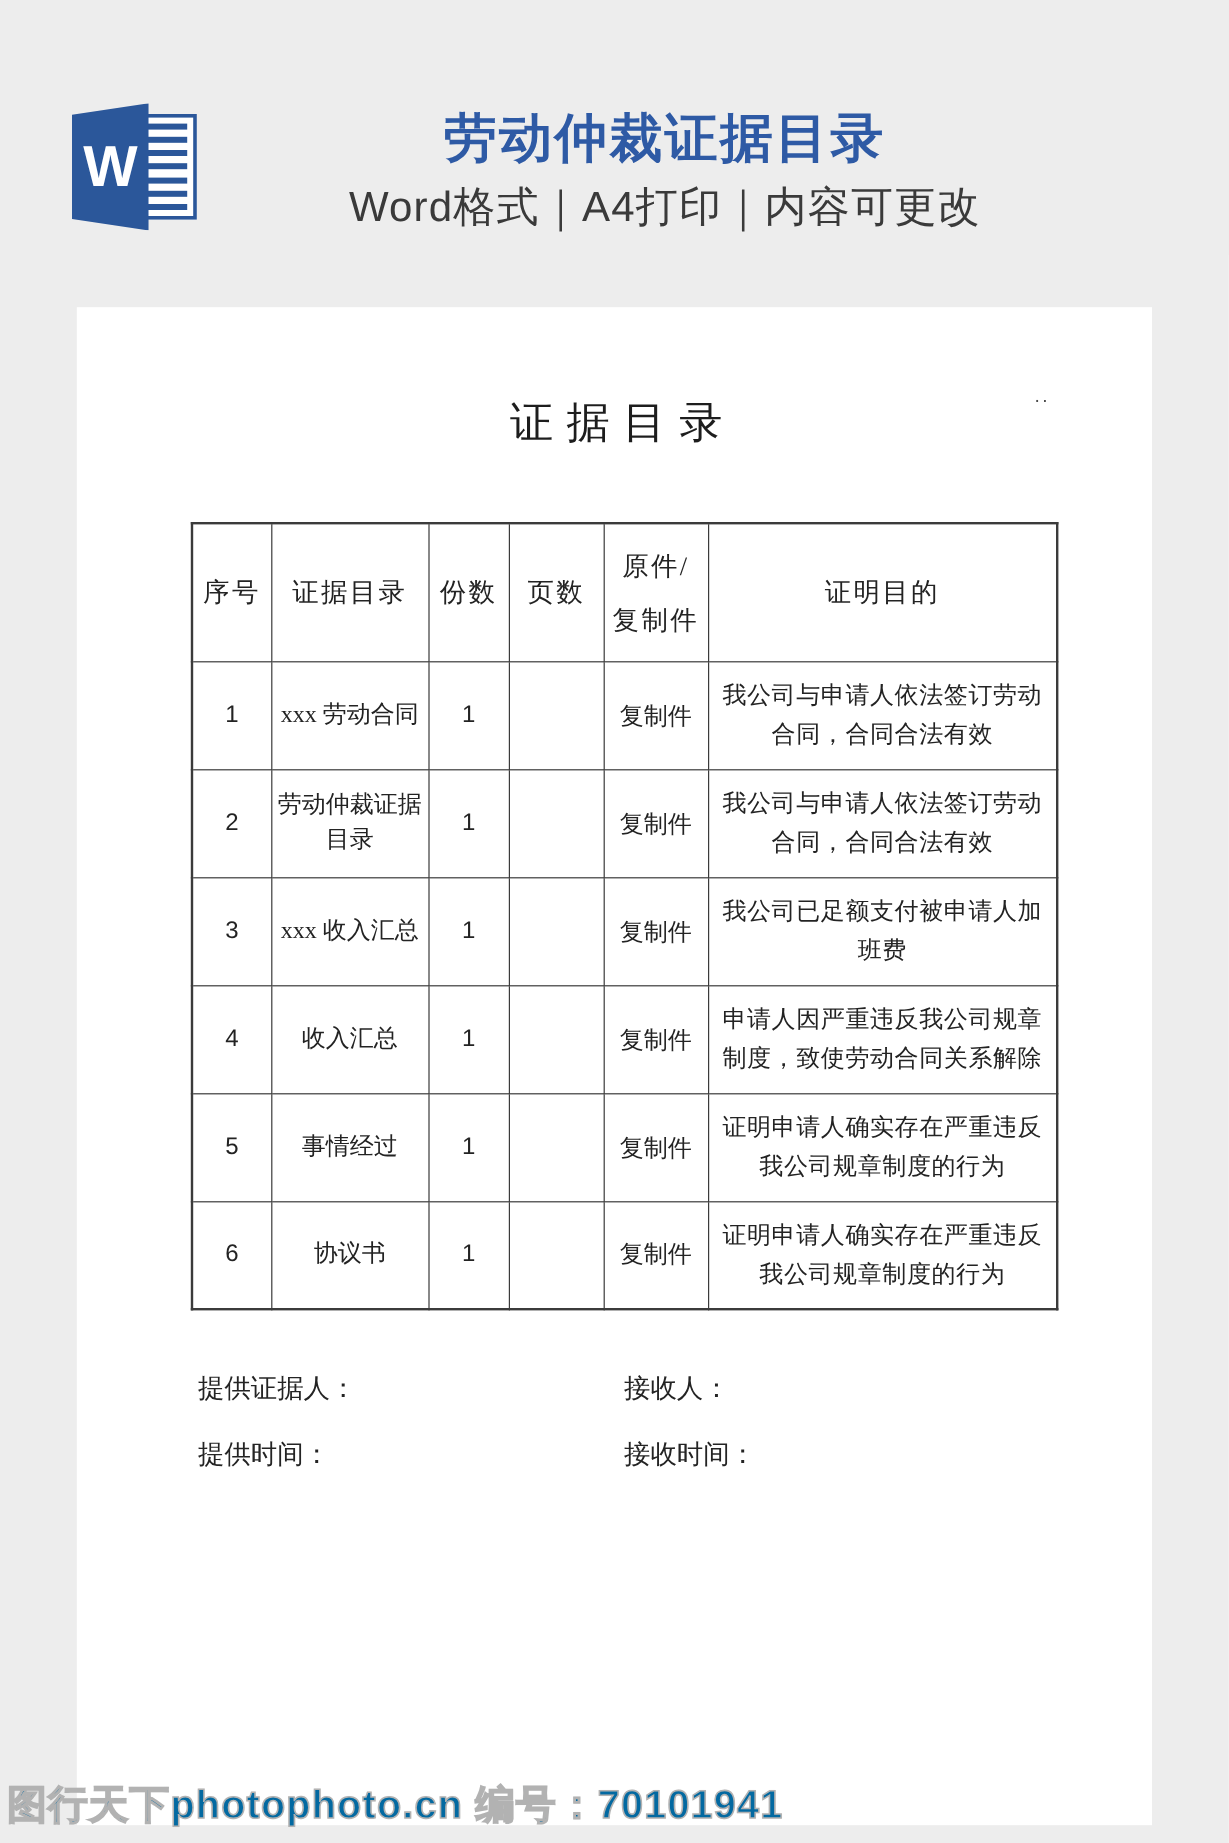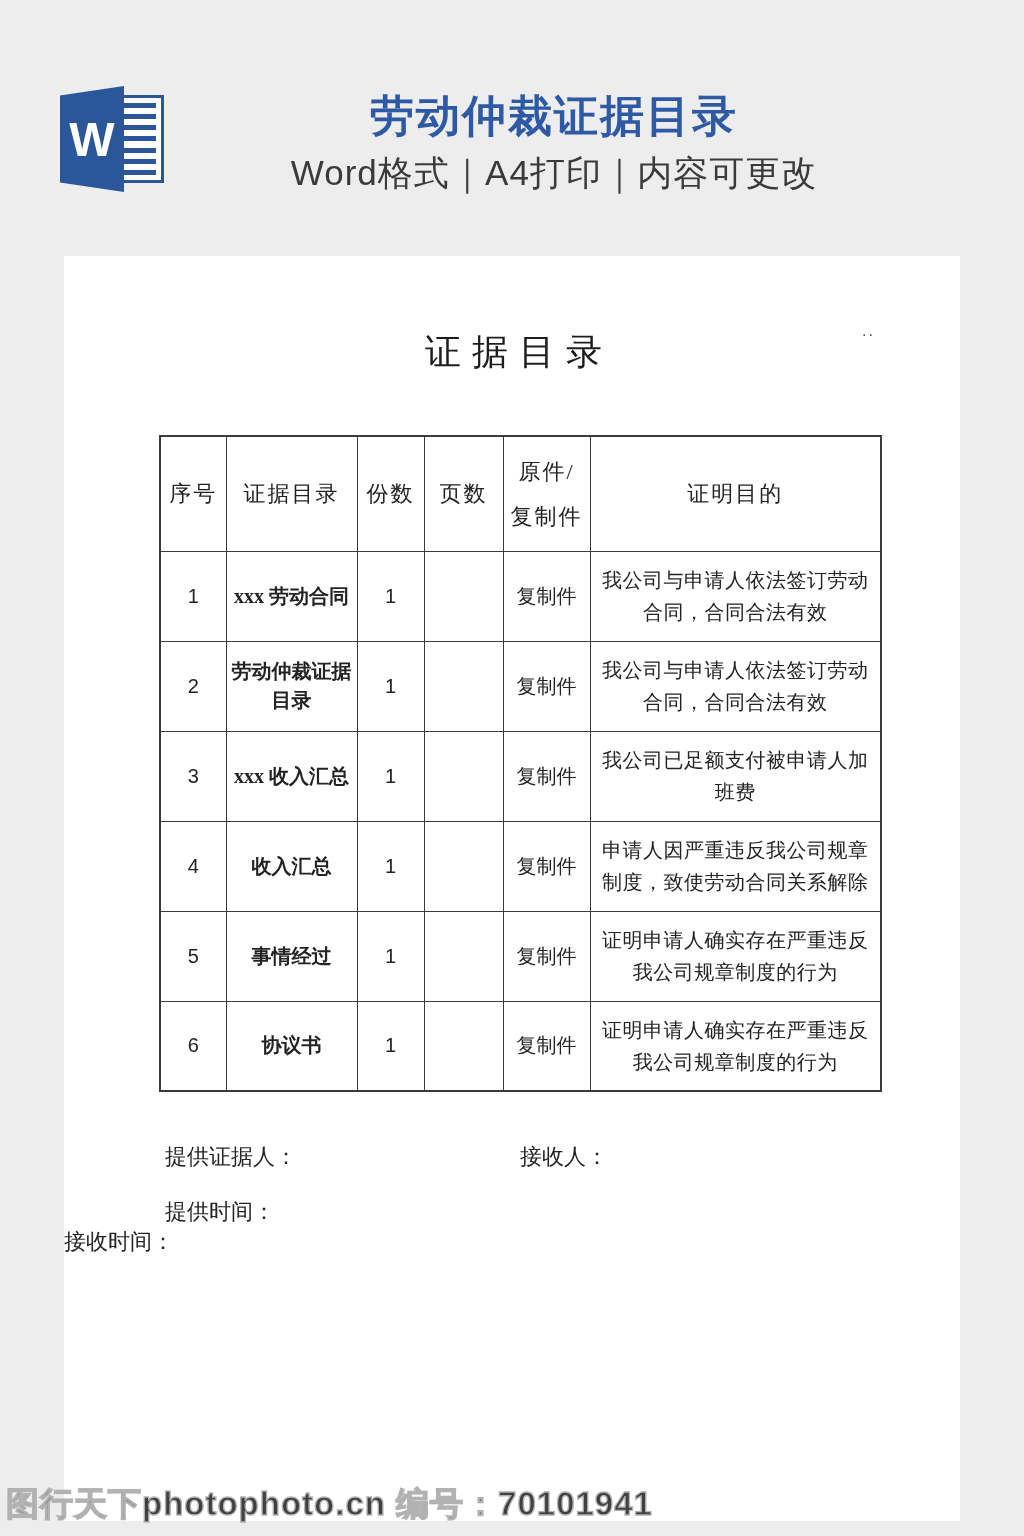--- a/index.html
+++ b/index.html
@@ -50,35 +50,35 @@
     color:#232323; border:2px solid #3b3b3b;
   }
   .evidence-table th, .evidence-table td {
     border:1px solid #3b3b3b; text-align:center; vertical-align:middle;
     font-weight:normal; overflow:hidden;
   }
   .evidence-table thead th { height:115px; font-size:22px; letter-spacing:2px;font-family:Liberation Serif, serif; }
   .evidence-table tbody td { height:90px; font-size:20px; }
   .two-line span { display:block; line-height:45px; }
   td.purpose { font-size:18.5px; line-height:1.6; padding:0 4px; letter-spacing:0.5px; }
-  td.name { padding:8px 4px; line-height:1.45;font-weight:bold; }
+  td.name { padding:8px 4px; line-height:1.45; }
   .num { font-family:"Liberation Sans","DejaVu Sans",sans-serif; }
 
   
   .signoff { position:absolute; left:0; top:886px; width:100%;
     font-family:Liberation Mono, monospace; font-size:22px; color:#242424; }
   .signoff-row { display:flex; }
-  .signoff-row + .signoff-row { margin-top:25px;flex-direction:column; }
+  .signoff-row + .signoff-row { margin-top:25px; }
   .signoff-left { margin-left:101px; width:355px; }
 
   
   .watermark {
     position:absolute; left:6px; top:1482px;
     font-size:33px; font-weight:700; letter-spacing:1px;
-    color:#404040;
+    color:#0369a1;
     -webkit-text-stroke:1.3px #b2b2b2;
     text-shadow:0 0 1px #bcbcbc;
     white-space:nowrap;
   }
 </style>
 </head>
 <body>
 
 <div class="word-icon">
   <div class="word-doc">

